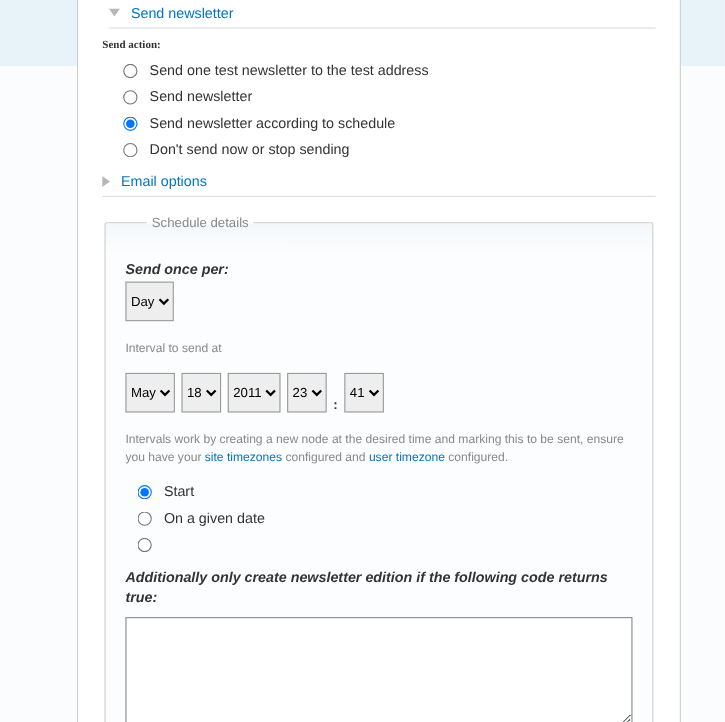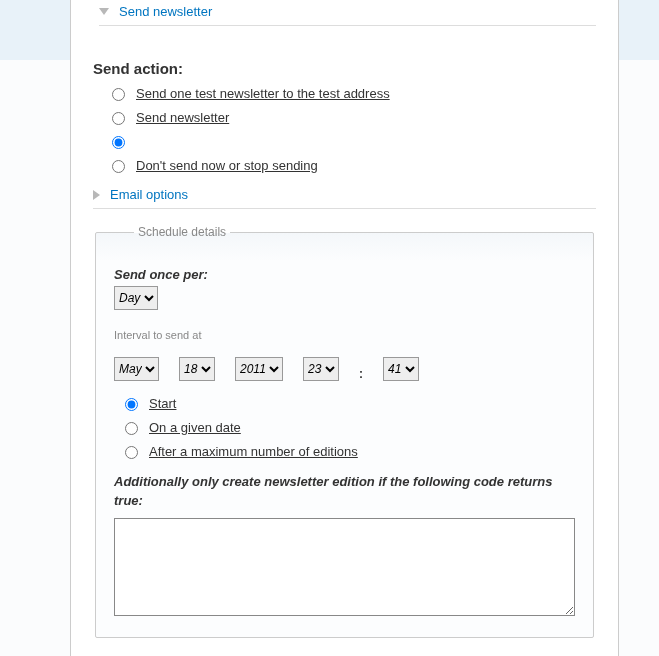--- a/index.html
+++ b/index.html
@@ -44,34 +44,35 @@
     border-bottom: 5px solid transparent;
     border-left: 7px solid #b8b8b8;
   }
   .toggle-row a {
     color: #0075c0;
     text-decoration: none;
     font-size: 13px;
   }
   .section-label {
     font-weight: bold;
-    font-size: 15px;
-    margin-top: 34px;
+    font-size: 10px;
+    margin-top: 10px;
     margin-bottom: 8px;
+    font-family: Liberation Serif, serif;
   }
   .radio-row {
     display: flex;
     align-items: center;
     gap: 8px;
     margin: 4px 0 8px 0;
     font-size: 13px;
     color: #333;
   }
   .radio-row label { cursor: default; }
-  .radio-group { padding-left: 14px; text-decoration: underline; }
+  .radio-group { padding-left: 14px; }
   fieldset.schedule {
     border: 1px solid #ccc;
     border-radius: 2px;
     margin-top: 16px;
     padding: 14px 18px 18px 18px;
     background: linear-gradient(to bottom, #f4f7fa 0, #fcfdfe 28px);
   }
   fieldset.schedule legend {
     color: #888;
     font-size: 12px;
@@ -91,24 +92,23 @@
     color: #888;
     font-size: 11px;
     margin-top: 18px;
     line-height: 1.4;
   }
   .desc a { color: #0075c0; text-decoration: none; }
   select {
     font-size: 12px;
     border: 1px solid #999;
     background: #eee;
-    height: 24px;
-    font-style: italic;
-  }
-  .date-row { display: flex; align-items: flex-end; gap: 20px; }
+    height: 36px;
+  }
+  .date-row { display: flex; align-items: flex-end; gap: 6px; }
   .date-row .colon { font-weight: bold; }
   textarea.codebox {
     width: 100%;
     height: 98px;
     border: 1px solid #888;
     resize: both;
     font-family: monospace;
     font-size: 12px;
     padding: 2px;
     margin-top: 4px;
@@ -132,20 +132,21 @@
       <div class="radio-row">
         <input type="radio" name="sendaction" style="">
         <label>Send one test newsletter to the test address</label>
       </div>
       <div class="radio-row">
         <input type="radio" name="sendaction" style="">
         <label>Send newsletter</label>
       </div>
       <div class="radio-row">
         <input type="radio" name="sendaction" checked="" style="">
+        <label>Send newsletter according to schedule</label>
       </div>
       <div class="radio-row">
         <input type="radio" name="sendaction" style="">
         <label>Don't send now or stop sending</label>
       </div>
     </div>
 
     <div class="toggle-row" style="margin-top:10px;">
       <span class="tri right"></span>
       <a href="#">Email options</a>
@@ -163,36 +164,38 @@
       </div>
 
       <div class="field-block">
         <div class="date-row">
           <select><option>May</option></select>
           <select><option>18</option></select>
           <select><option>2011</option></select>
           <select><option>23</option></select>
           <span class="colon">:</span>
           <select><option>41</option></select>
+        </div>
+        <div class="desc">
+          <span>Intervals work by creating a new node at the desired time and marking this to be sent, ensure you have your </span><a href="#">site timezones</a><span> configured and </span><a href="#">user timezone</a><span> configured.</span>
         </div>
       </div>
 
       <div class="field-block">
         <div class="radio-group" style="padding-left:6px;">
           <div class="radio-row">
             <input type="radio" name="stop" checked="" style="">
             <label>Start</label>
           </div>
           <div class="radio-row">
             <input type="radio" name="stop" style="">
             <label>On a given date</label>
           </div>
           <div class="radio-row">
             <input type="radio" name="stop" style="">
-            <label>After a maximum number of editions</label>
           </div>
         </div>
       </div>
 
       <div class="field-block">
         <div class="flabel" style="line-height:1.4;">Additionally only create newsletter edition if the following code returns true:</div>
         <textarea class="codebox" style=""></textarea>
         
       </div>
 

